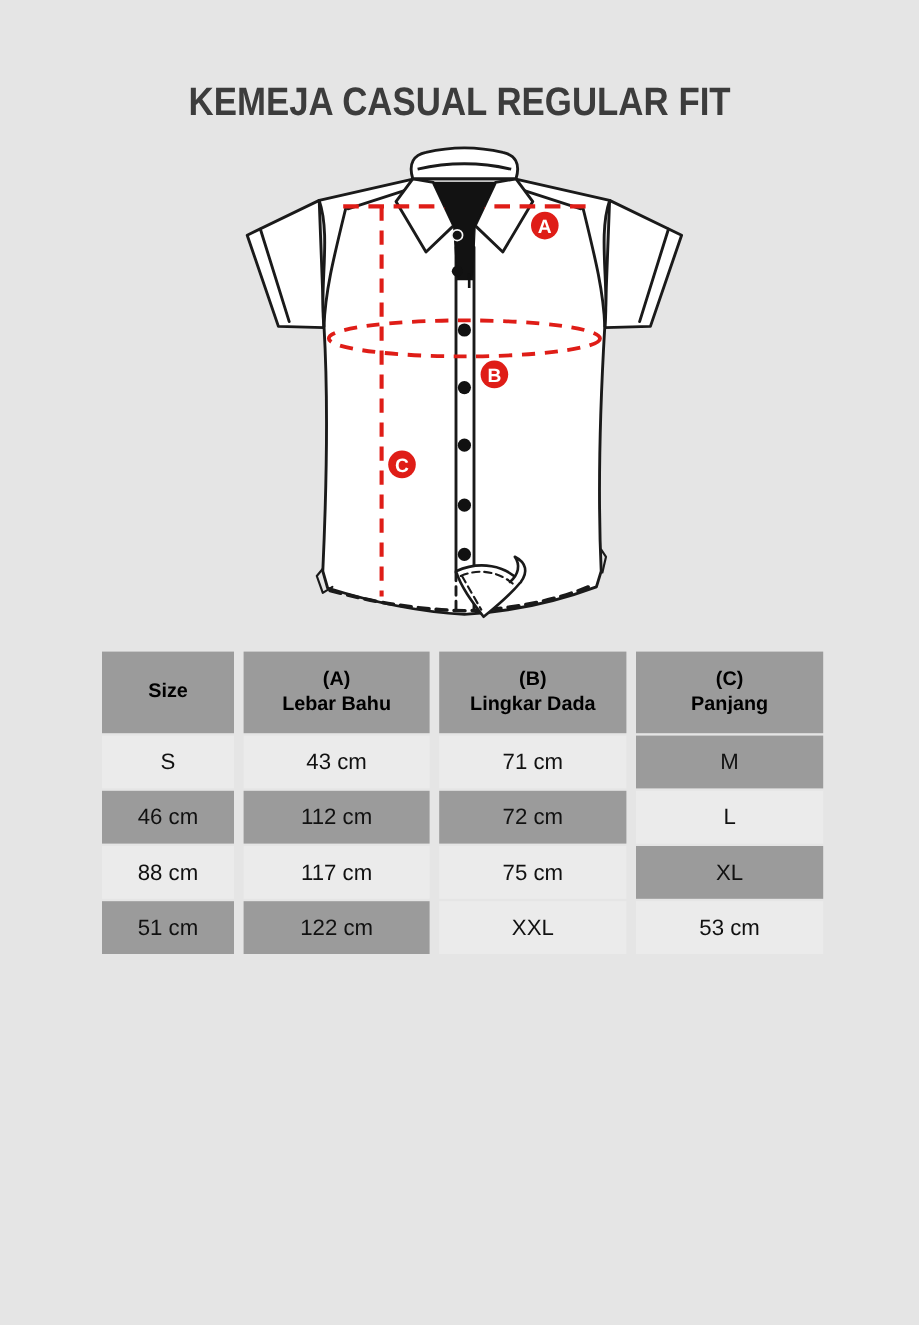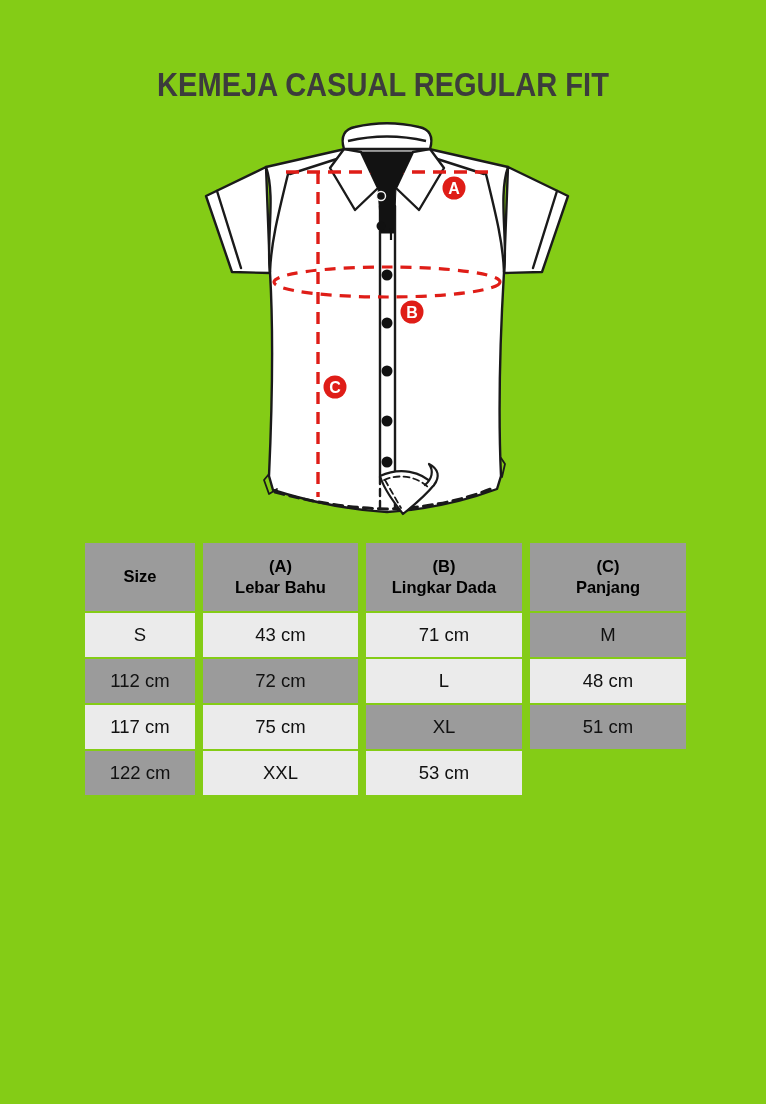--- a/index.html
+++ b/index.html
@@ -1,19 +1,19 @@
 <!DOCTYPE html>
 <html style="--head-bg: #9b9b9b; --row-light: #ebebeb; --row-dark: #9b9b9b;"><head>
 <meta charset="utf-8">
 <style>
   html,body{margin:0;padding:0;background:#ffffff;}
   .page{
     position:relative;
     width:766px;height:1104px;
-    background:#84cc16;
+    background:#e5e5e5;
     font-family:"Liberation Sans",sans-serif;
     overflow:hidden;
   }
   .title{
     position:absolute;
     top:66px;left:0;width:766px;
     text-align:center;
     font-size:33px;
     font-weight:bold;
     color:#3c3c3c;
@@ -153,25 +153,26 @@
     <div class="cell th">
       <span>(C)</span>
       <span>Panjang</span>
     </div>
 
     <div class="cell">S</div>
     <div class="cell">43 cm</div>
     <div class="cell">71 cm</div>
 
     <div class="cell dark">M</div>
+    <div class="cell dark">46 cm</div>
     <div class="cell dark">112 cm</div>
     <div class="cell dark">72 cm</div>
 
     <div class="cell">L</div>
-    <div class="cell">48 cm</div>
+    <div class="cell">88 cm</div>
     <div class="cell">117 cm</div>
     <div class="cell">75 cm</div>
 
     <div class="cell dark">XL</div>
     <div class="cell dark">51 cm</div>
     <div class="cell dark">122 cm</div>
 
     <div class="cell">XXL</div>
     <div class="cell">53 cm</div>
   </div>

